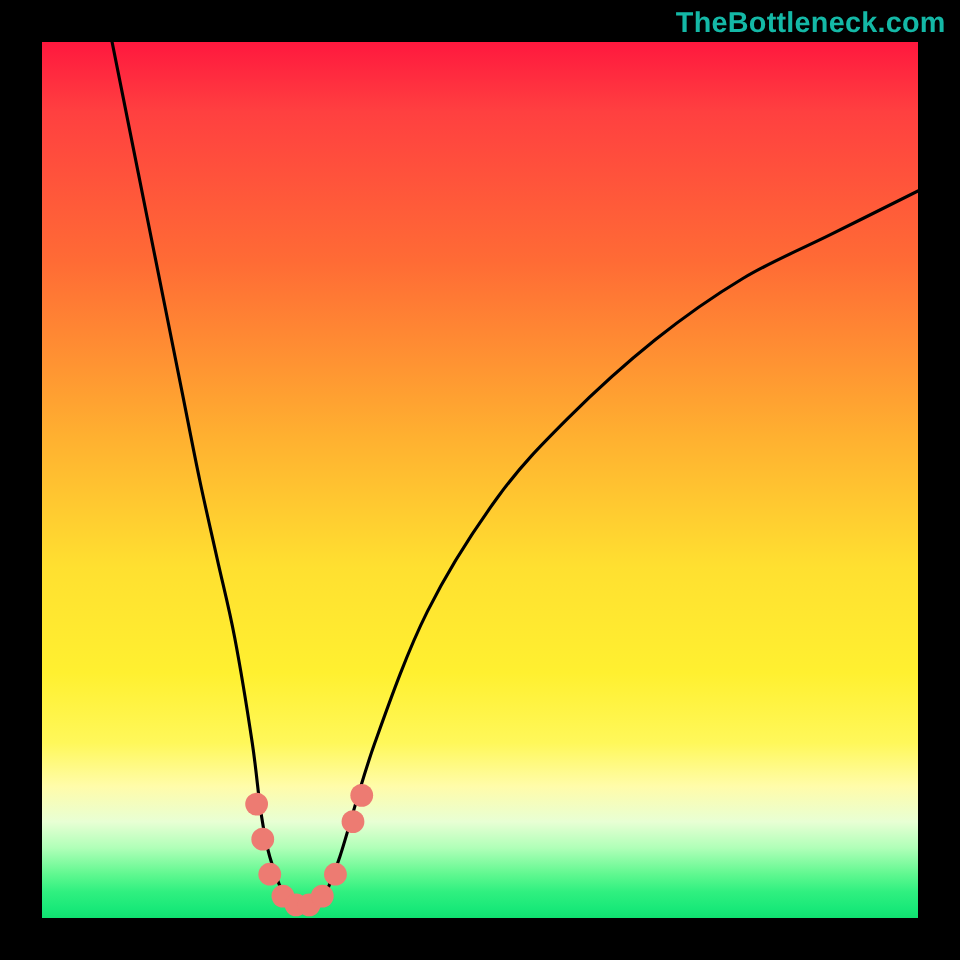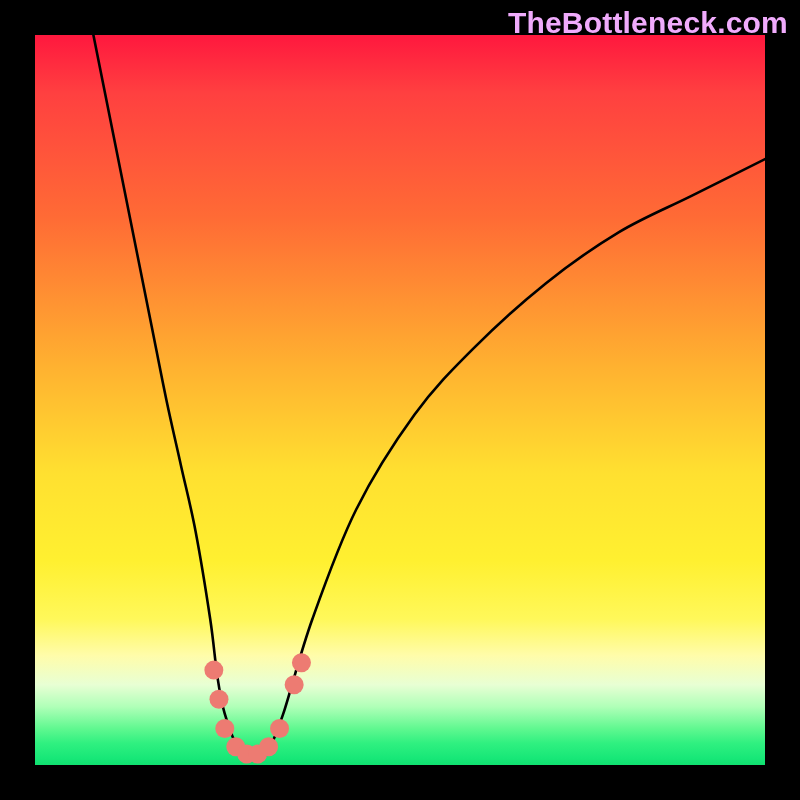--- a/index.html
+++ b/index.html
@@ -37,23 +37,23 @@
       #30f080 97%,
       #18e878 99%,
       #10e070 100%
     );
   }
   .watermark {
     position: absolute;
     top: 6px;
     right: 12px;
     font-family: Arial, Helvetica, sans-serif;
-    font-size: 30px;
+    font-size: 24px;
     font-weight: 600;
-    color: #f0abfc;
+    color: #14b8a6;
     letter-spacing: 0.2px;
   }
   svg.curve {
     position: absolute;
     left: 0;
     top: 0;
     width: 730px;
     height: 730px;
   }
 </style>

